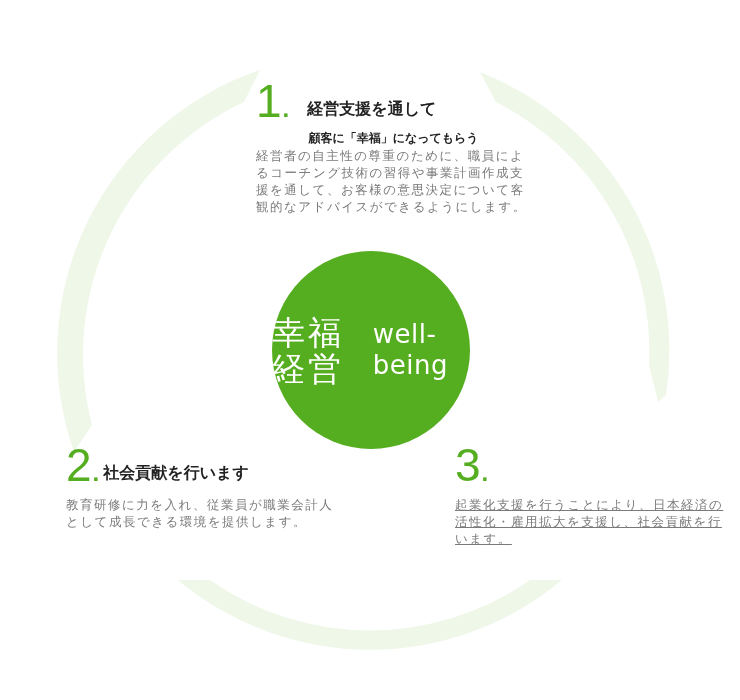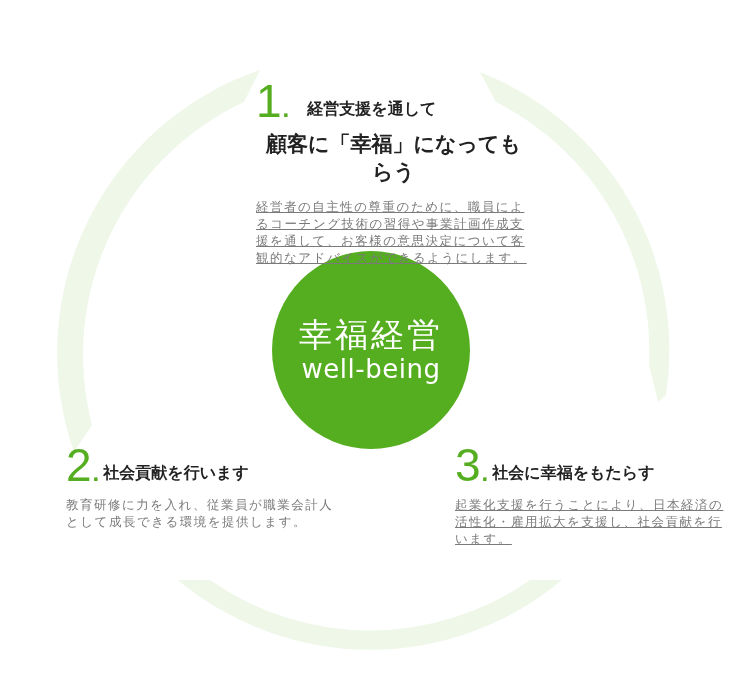--- a/index.html
+++ b/index.html
@@ -2,36 +2,36 @@
 <html><head>
   <meta charset="utf-8">
   <style>
     html, body { margin: 0; padding: 0; background: #ffffff; }
     body { width: 740px; height: 700px; position: relative; overflow: hidden;
            font-family: "DejaVu Sans", "Liberation Sans", sans-serif; color: #222; }
     .ring { position: absolute; left: 0; top: 0; width: 740px; height: 700px; }
     .center-circle {
       position: absolute; left: 272px; top: 251px; width: 198px; height: 198px;
       border-radius: 50%; background: #55ae20; color: #fff;
-      display: flex; flex-direction: column; align-items: center; justify-content: center;
+      display: flex; flex-direction: row; align-items: center; justify-content: center;
     }
     .center-title { font-size: 33px; letter-spacing: 3px; line-height: 1.1; font-weight: 300; margin-top: 2px; }
     .center-sub { font-size: 26px; line-height: 1.2; font-weight: 400; letter-spacing: 0.5px; }
     .section { position: absolute; }
     .num { color: #55ae20; font-family: "Liberation Sans", sans-serif; font-weight: 300;
            display: inline-block; vertical-align: baseline; }
     .num .digit { font-size: 46px; line-height: 1; }
     .num .dot { font-size: 24px; font-weight: 700; margin-left: 1px; }
     .heading { font-weight: 700; color: #222; text-align: center; }
     .body-text { color: #7a7a7a; font-size: 12.5px; line-height: 17px; letter-spacing: 1.5px; }
     #s1 { left: 256px; top: 80px; width: 275px; }
     #s1 .head-line1 { display: flex; align-items: flex-end; height: 44px; }
     #s1 .head-line1 .heading { font-size: 16px; margin-left: 18px; padding-bottom: 4px; }
-    #s1 .head-line2 { font-size: 21px; margin-top: 6px; }
-    #s1 .body-text { margin-top: 12px; width: 272px; text-decoration: underline; }
+    #s1 .head-line2 { font-size: 12px; margin-top: 6px; }
+    #s1 .body-text { width: 272px; }
     #s2 { left: 66px; top: 444px; width: 280px; }
     #s2 .head-line1 { display: flex; align-items: flex-end; height: 44px; }
     #s2 .head-line1 .heading { font-size: 16px; margin-left: 4px; padding-bottom: 4px; }
     #s2 .body-text { margin-top: 8px; width: 275px; }
     #s3 { left: 455px; top: 444px; width: 280px; }
     #s3 .head-line1 { display: flex; align-items: flex-end; height: 44px; }
     #s3 .head-line1 .heading { font-size: 16px; margin-left: 4px; padding-bottom: 4px; }
     #s3 .body-text { margin-top: 8px; width: 275px; text-decoration: underline; }
   </style>
 </head>
@@ -79,16 +79,15 @@
   <div class="head-line1">
     <span class="num"><span class="digit">2</span><span class="dot">.</span></span>
     <span class="heading">社会貢献を行います</span>
   </div>
   <div class="body-text">教育研修に力を入れ、従業員が職業会計人として成長できる環境を提供します。</div>
 </div>
 
 <div class="section" id="s3">
   <div class="head-line1">
     <span class="num"><span class="digit">3</span><span class="dot">.</span></span>
-    <span class="heading">社会に幸福をもたらす</span>
   </div>
   <div class="body-text">起業化支援を行うことにより、日本経済の活性化・雇用拡大を支援し、社会貢献を行います。</div>
 </div>
 
 </body></html>

